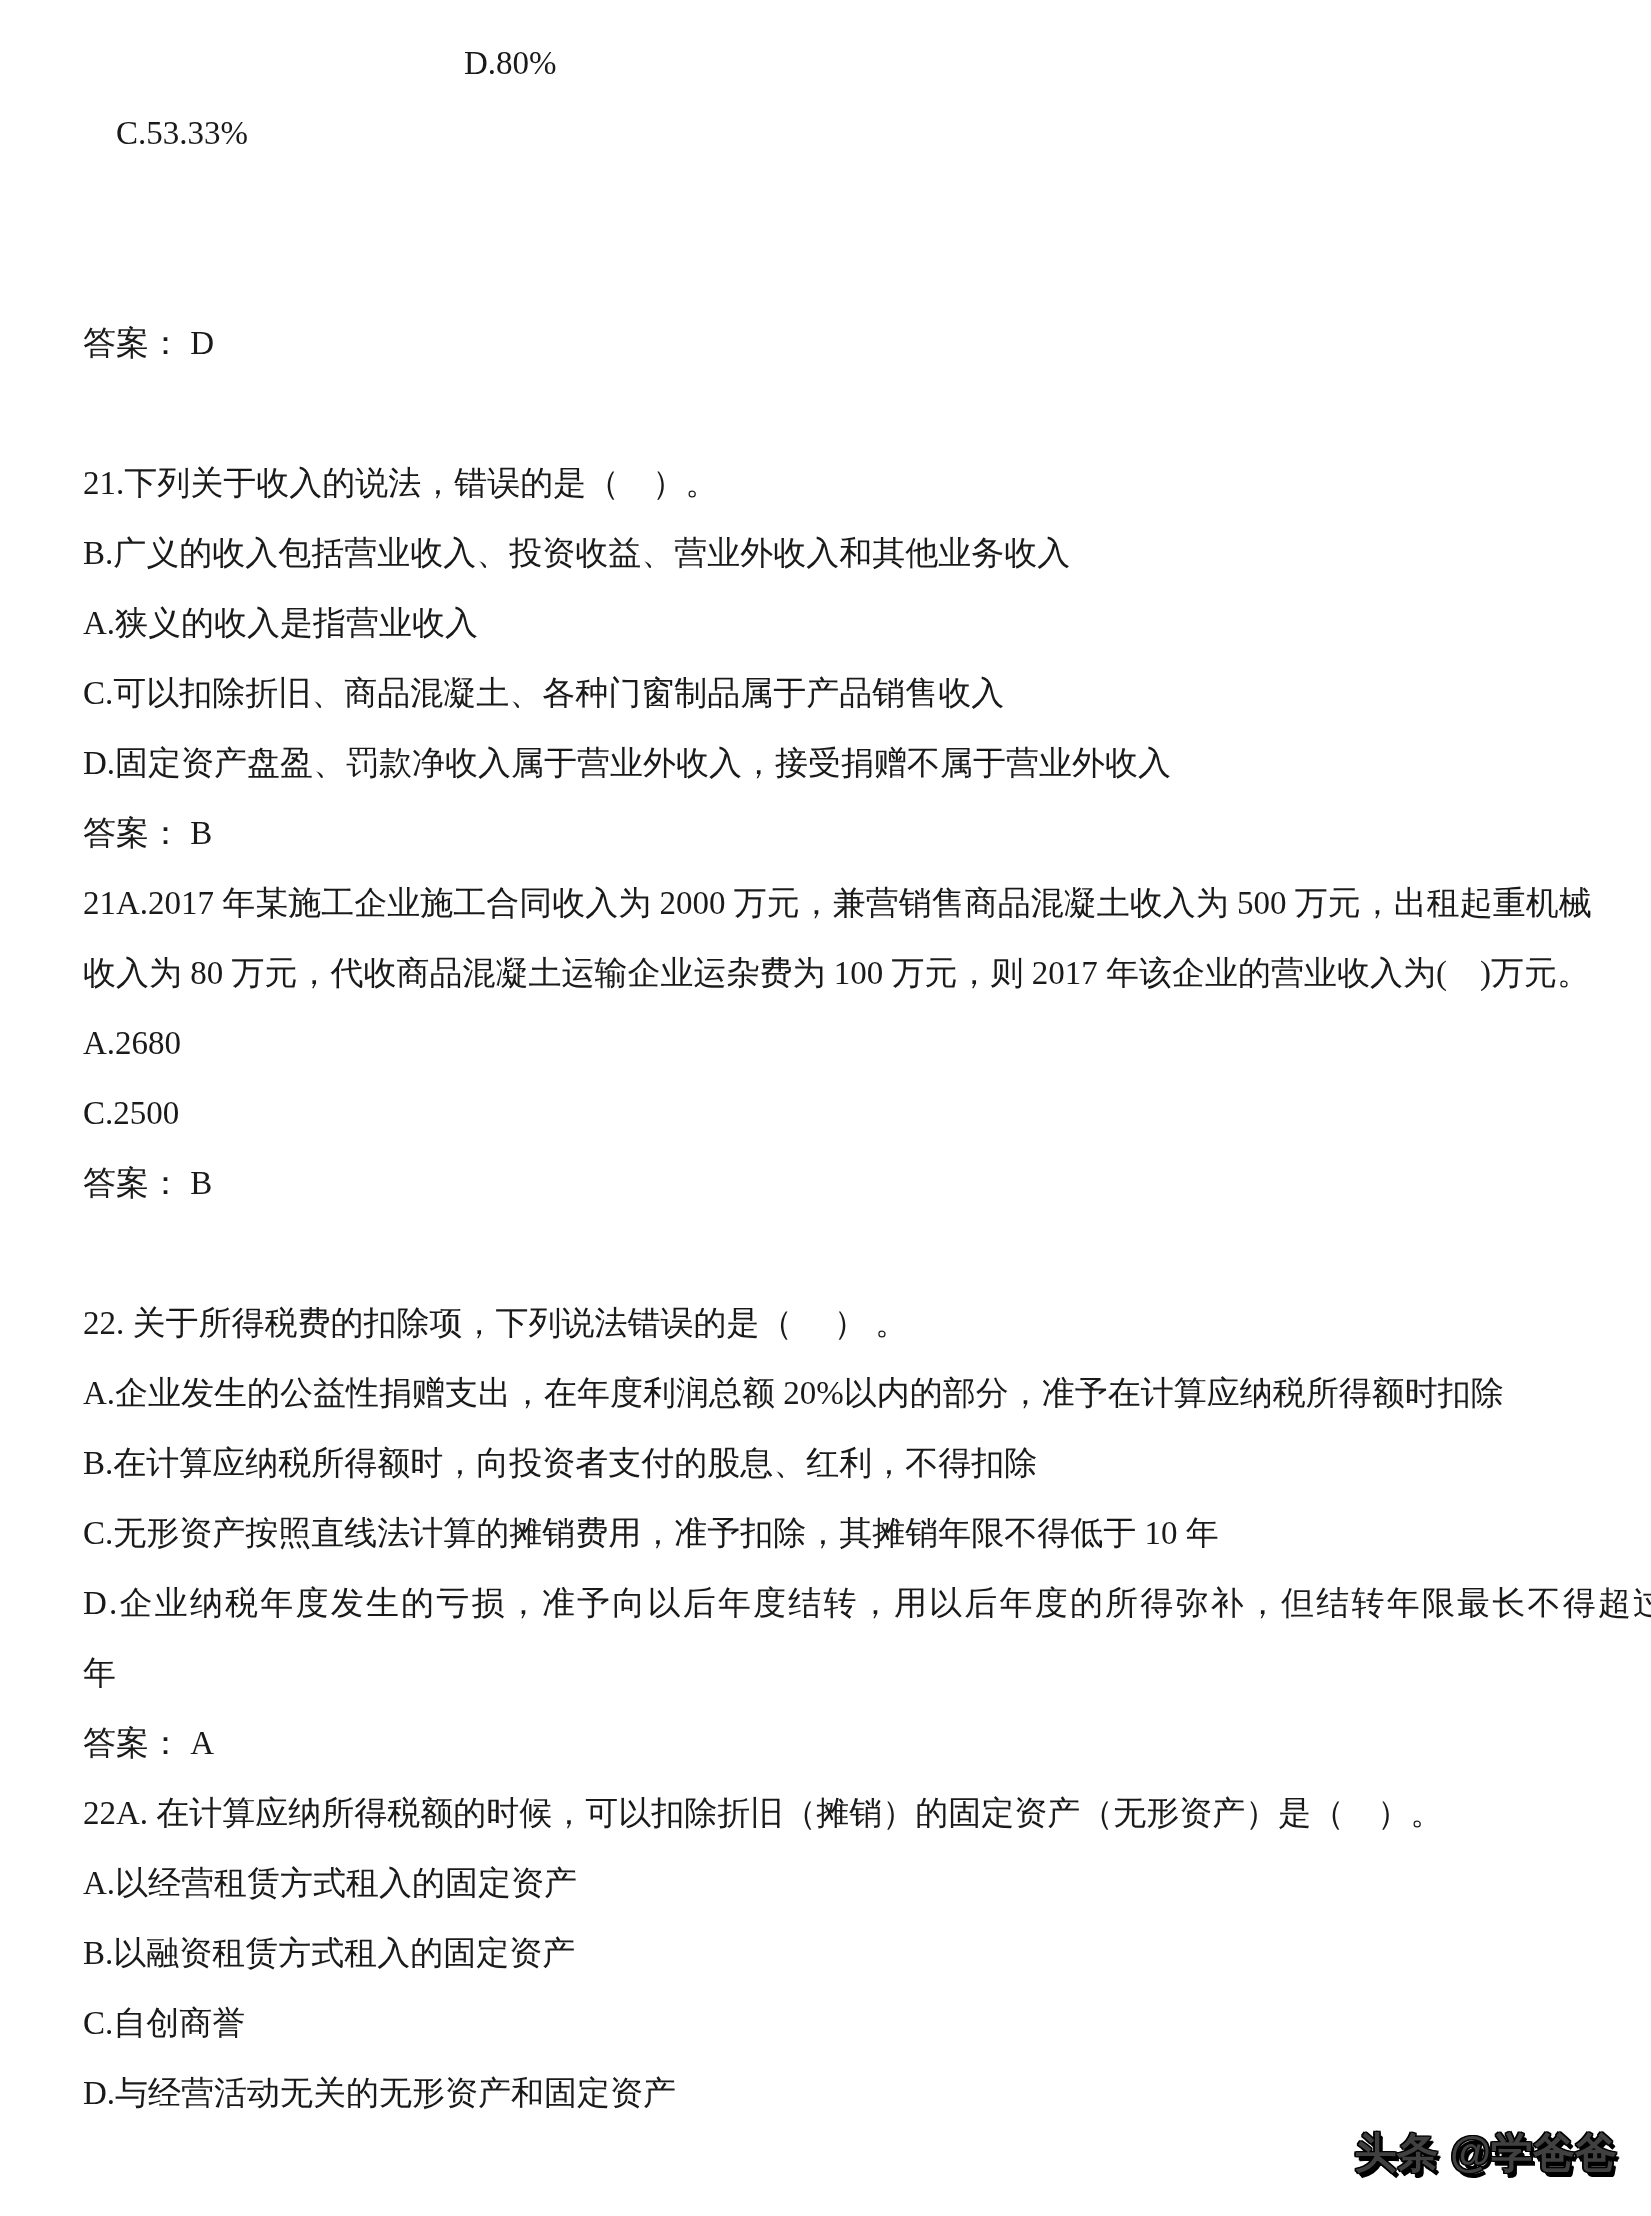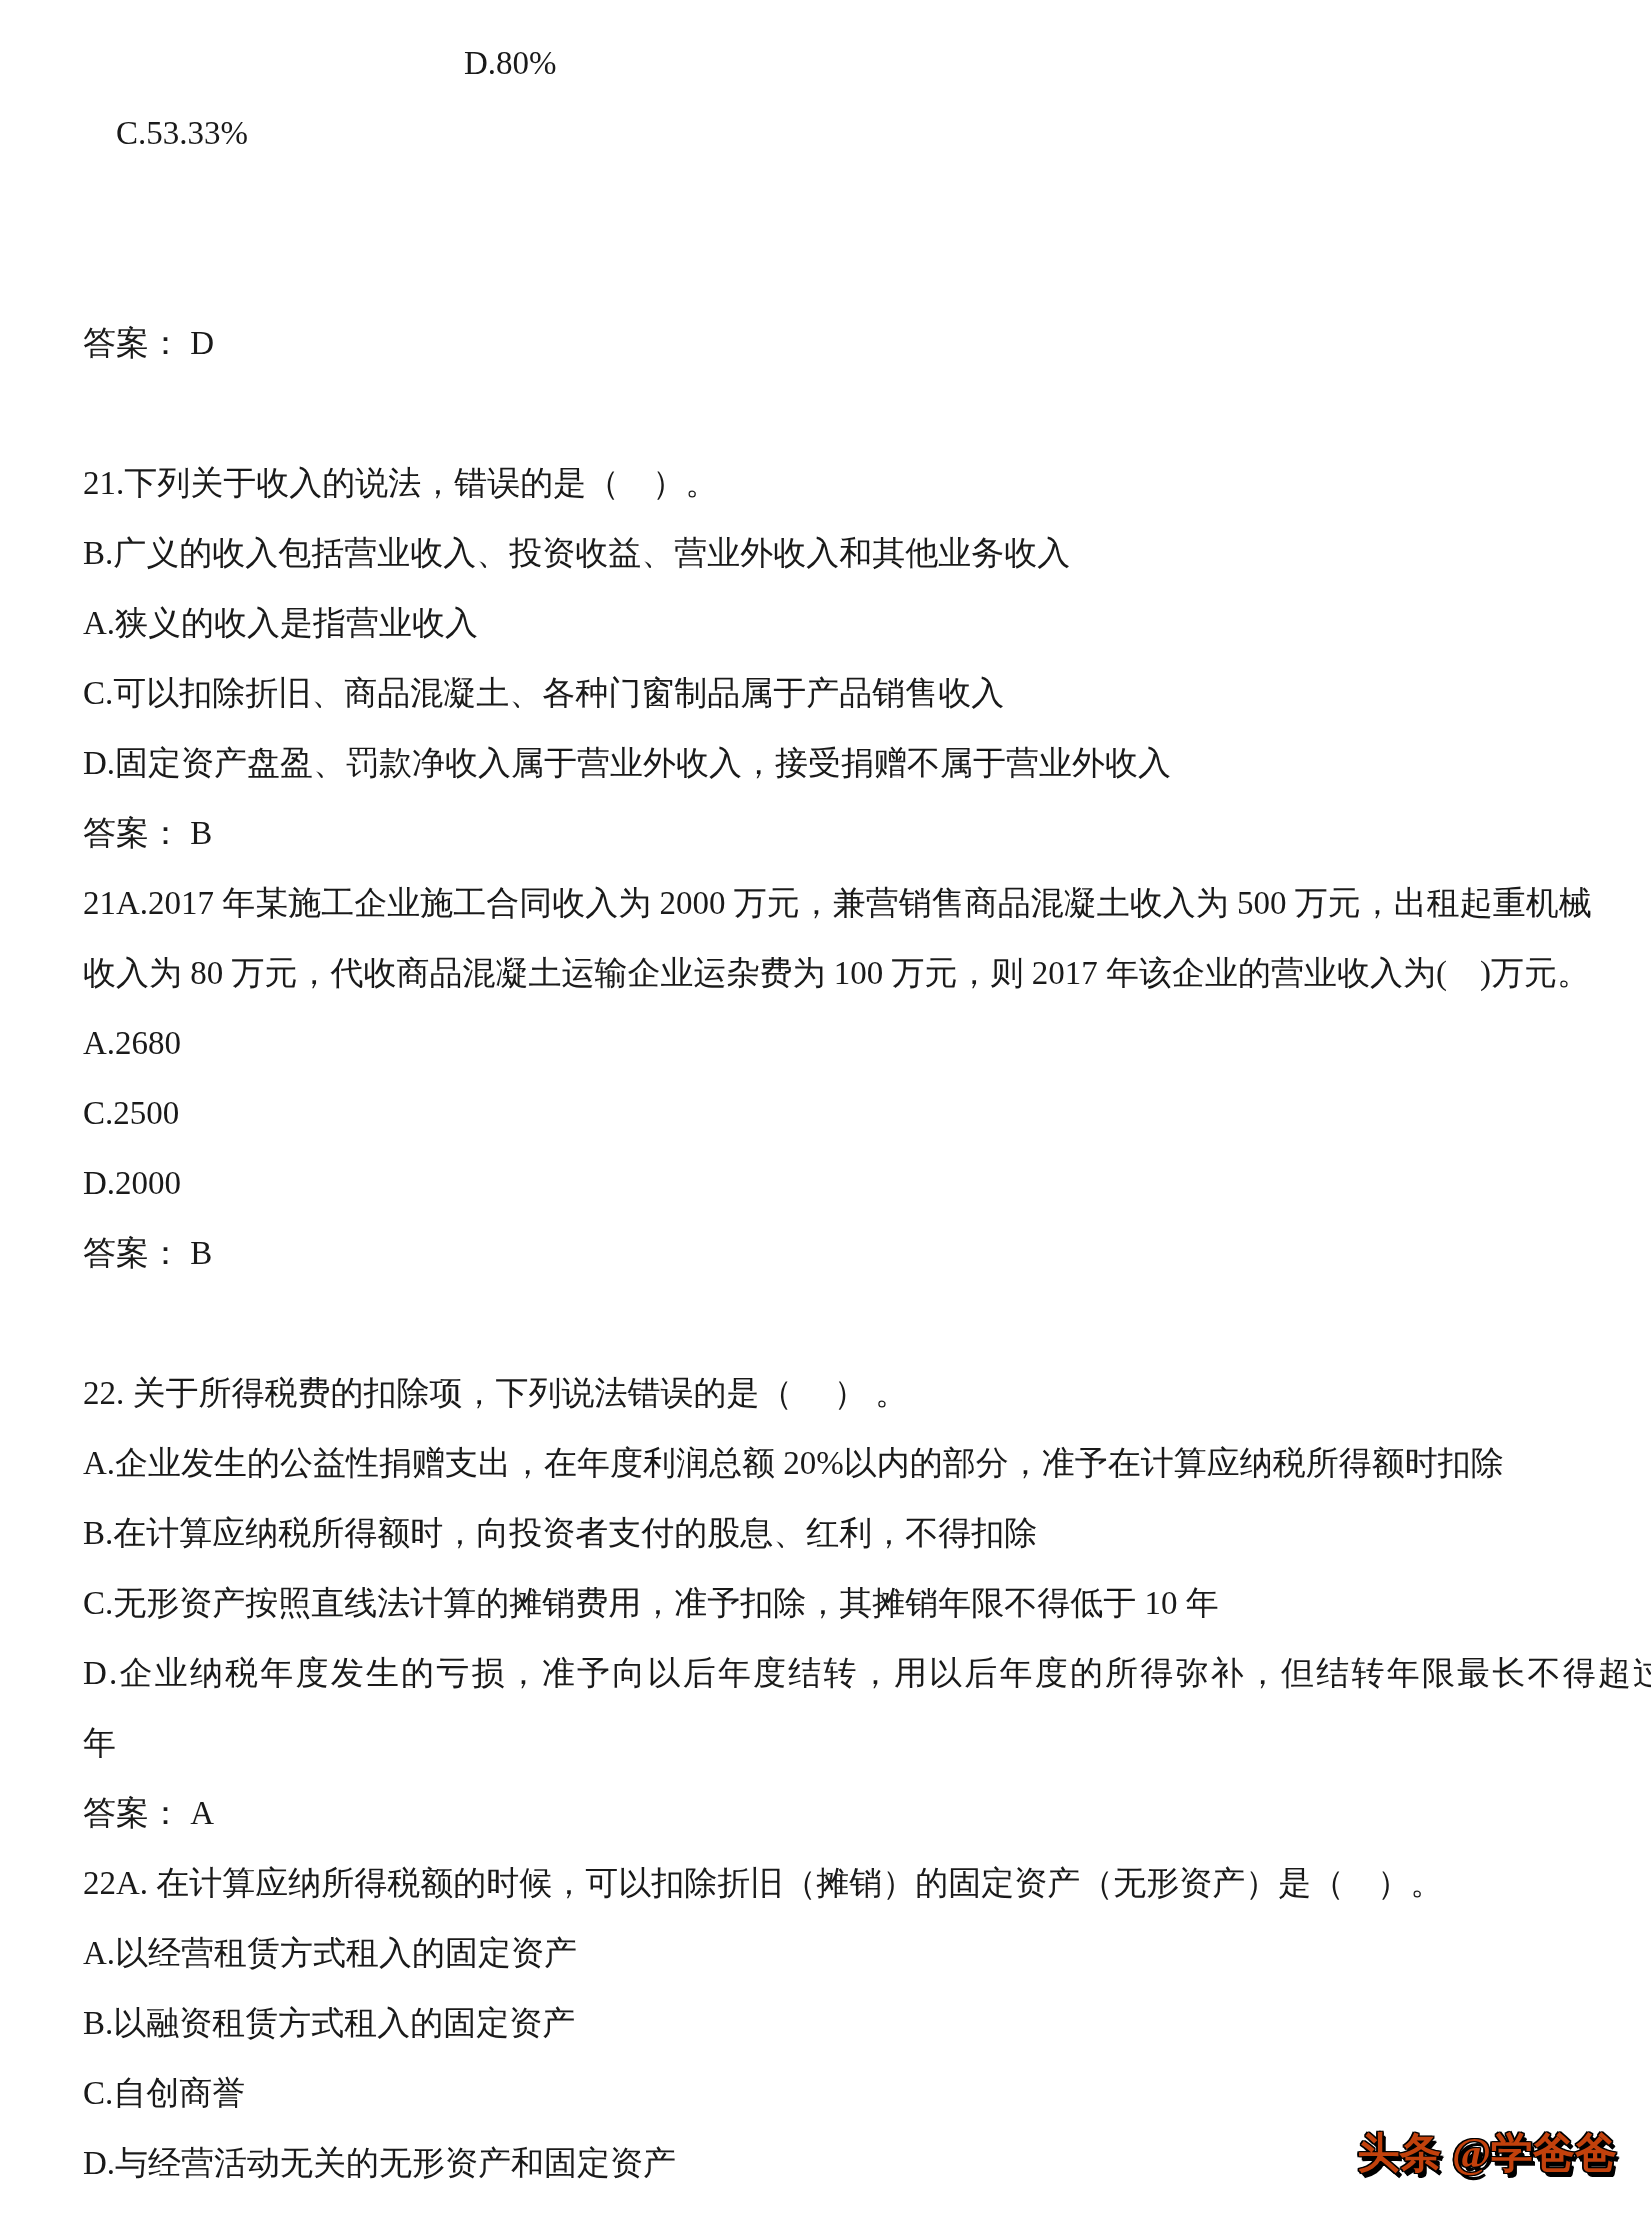--- a/index.html
+++ b/index.html
@@ -38,26 +38,26 @@
     left: 381px;
     top: 0;
   }
   .ls3 {
     letter-spacing: 2.2px;
   }
   .watermark {
     position: absolute;
     top: 2124px;
     right: 34px;
-    font-family: Liberation Serif, serif;
+    font-family: Liberation Sans, sans-serif;
     font-weight: bold;
     font-size: 42px;
     line-height: 58px;
     white-space: pre;
-    color: #c2410c;
+    color: #404040;
     text-shadow:
       1.4px 0 0 #000, -1.4px 0 0 #000, 0 1.4px 0 #000, 0 -1.4px 0 #000,
       1.4px 1.4px 0 #000, -1.4px 1.4px 0 #000, 1.4px -1.4px 0 #000, -1.4px -1.4px 0 #000,
       2.9px 3.6px 0 #000, 3.6px 5px 0 #000;
   }
 </style>
 </head>
 <body>
 
 <div class="doc">
@@ -75,21 +75,20 @@
   <div class="line">B.广义的收入包括营业收入、投资收益、营业外收入和其他业务收入</div>
   <div class="line">A.狭义的收入是指营业收入</div>
   <div class="line">C.可以扣除折旧、商品混凝土、各种门窗制品属于产品销售收入</div>
   <div class="line">D.固定资产盘盈、罚款净收入属于营业外收入，接受捐赠不属于营业外收入</div>
   <div class="line">答案： B</div>
 
   <div class="line">21A.2017 年某施工企业施工合同收入为 2000 万元，兼营销售商品混凝土收入为 500 万元，出租起重机械</div>
   <div class="line">收入为 80 万元，代收商品混凝土运输企业运杂费为 100 万元，则 2017 年该企业的营业收入为(　)万元。</div>
   <div class="line">A.2680</div>
   <div class="line">C.2500</div>
-  <div class="line">D.2000</div>
   <div class="line">答案： B</div>
 
   <div class="line blank"></div>
 
   <div class="line">22. 关于所得税费的扣除项，下列说法错误的是（　 ） 。</div>
   <div class="line">A.企业发生的公益性捐赠支出，在年度利润总额 20%以内的部分，准予在计算应纳税所得额时扣除</div>
   <div class="line">B.在计算应纳税所得额时，向投资者支付的股息、红利，不得扣除</div>
   <div class="line">C.无形资产按照直线法计算的摊销费用，准予扣除，其摊销年限不得低于 10 年</div>
   <div class="line ls3">D.企业纳税年度发生的亏损，准予向以后年度结转，用以后年度的所得弥补，但结转年限最长不得超过 5</div>
   <div class="line">年</div>

